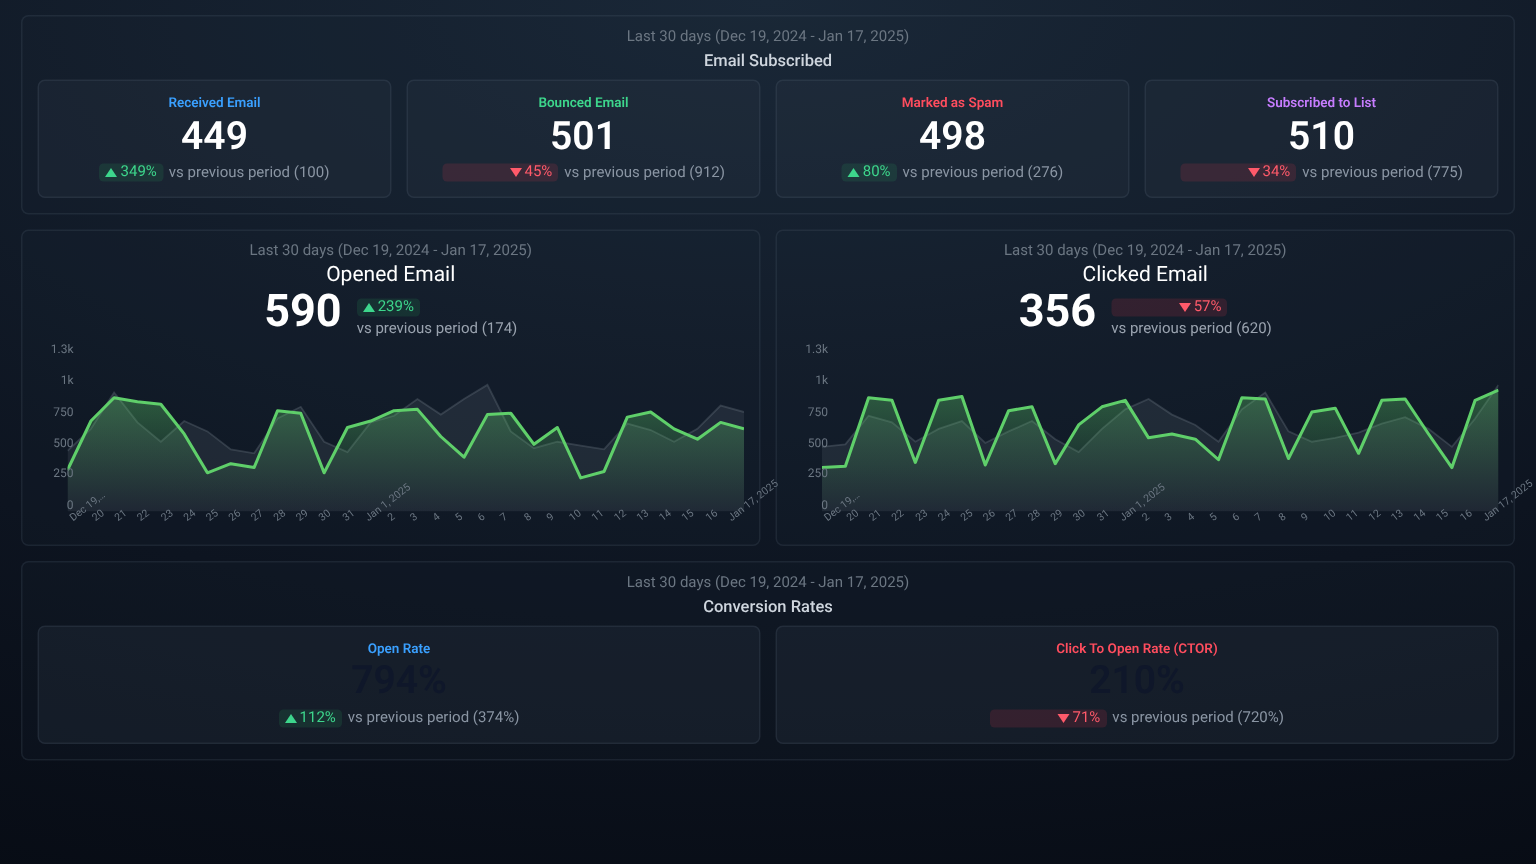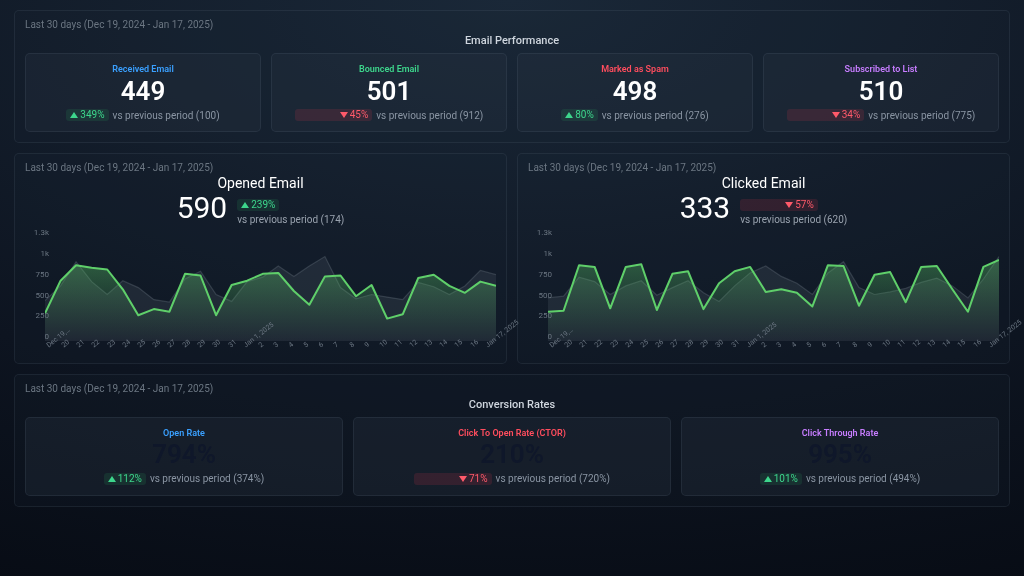--- a/index.html
+++ b/index.html
@@ -10,21 +10,21 @@
     color: #e5e7eb;
     padding: 10px 14px;
   }
   .section {
     border: 1px solid rgba(120,140,160,0.13);
     border-radius: 5px;
     padding: 8px 10px 10px 10px;
     margin-bottom: 10px;
     background: rgba(30,42,56,0.15);
   }
-  .range-label { font-size: 10px; color: #6b7682; margin-bottom: 4px; }
+  .range-label { font-size: 10px; color: #6b7682; margin-bottom: 4px; text-align: center; }
   .section-title { font-size: 11px; color: #cfd6de; text-align: center; margin-bottom: 6px; font-weight: 500; }
   .kpi-row { display: flex; gap: 10px; }
   .kpi-card {
     flex: 1;
     border: 1px solid rgba(120,140,160,0.13);
     border-radius: 5px;
     background: rgba(42,54,70,0.28);
     padding: 10px 8px 10px 8px;
     text-align: center;
   }
@@ -50,21 +50,21 @@
     flex: 1;
     border: 1px solid rgba(120,140,160,0.13);
     border-radius: 5px;
     background: rgba(30,42,56,0.15);
     padding: 8px 10px 4px 10px;
     position: relative;
   }
   .chart-card .range-label { margin-bottom: 2px; }
   .chart-title { font-size: 14px; font-weight: 400; color: #fff; text-align: center; }
   .chart-hero { display: flex; align-items: flex-start; justify-content: center; gap: 10px; margin: 2px 0 4px 0; }
-  .chart-hero .big { font-size: 30px; font-weight: 400; color: #fff; line-height: 1; }
+  .chart-hero .big { font-size: 30px; font-weight: 700; color: #fff; line-height: 1; }
   .hero-sub { text-align: left; }
   .hero-sub .delta { font-size: 10px; }
   .hero-sub .prev { font-size: 10px; color: #9aa3af; margin-top: 2px; }
   .plot-wrap { position: relative; height: 130px; margin-left: 20px; }
   .ylabels { position: absolute; left: -20px; top: 0; bottom: 18px; width: 24px; display: flex; flex-direction: column; justify-content: space-between; align-items: flex-end; }
   .ylabels span { font-size: 8px; color: #6b7682; line-height: 1; }
   svg.plot { width: 100%; height: 112px; display: block; }
   .xlabels { display: flex; justify-content: space-between; font-size: 7px; color: #6b7682; margin-top: 2px; }
   .xlabels span { transform: rotate(-38deg); transform-origin: top left; width: 12px; white-space: nowrap; }
 
@@ -78,21 +78,21 @@
     text-align: center;
   }
   .conv-label { font-size: 9px; font-weight: 600; margin-bottom: 3px; }
   .conv-value { font-size: 26px; font-weight: 600; color: #0f172a; line-height: 1.05; }
 </style>
 </head>
 <body>
 
 <div class="section">
   <div class="range-label">Last 30 days (Dec 19, 2024 - Jan 17, 2025)</div>
-  <div class="section-title">Email Performance</div>
+  <div class="section-title">Email Subscribed</div>
   <div class="kpi-row" id="kpi-row">
       <div class="kpi-card">
         <div class="kpi-label c-blue">Received Email</div>
         <div class="kpi-value">449</div>
         <div class="kpi-sub">
           <span class="delta up">349%</span>
           <span>vs previous period (100)</span>
         </div>
       </div>
       <div class="kpi-card">
@@ -182,21 +182,21 @@
           <span>15</span>
           <span>16</span>
           <span>Jan 17, 2025</span>
         </div>
       </div>
     </div>
     <div class="chart-card">
       <div class="range-label">Last 30 days (Dec 19, 2024 - Jan 17, 2025)</div>
       <div class="chart-title">Clicked Email</div>
       <div class="chart-hero">
-        <div class="big">333</div>
+        <div class="big">356</div>
         <div class="hero-sub"><span class="delta down">57%</span><div class="prev">vs previous period (620)</div></div>
       </div>
       <div class="plot-wrap">
         <div class="ylabels">
           <span>1.3k</span>
           <span>1k</span>
           <span>750</span>
           <span>500</span>
           <span>250</span>
           <span>0</span>
@@ -262,22 +262,14 @@
         </div>
       </div>
       <div class="conv-card">
         <div class="conv-label c-red">Click To Open Rate (CTOR)</div>
         <div class="conv-value">210%</div>
         <div class="kpi-sub">
           <span class="delta down">71%</span>
           <span>vs previous period (720%)</span>
         </div>
       </div>
-      <div class="conv-card">
-        <div class="conv-label c-pink">Click Through Rate</div>
-        <div class="conv-value">995%</div>
-        <div class="kpi-sub">
-          <span class="delta up">101%</span>
-          <span>vs previous period (494%)</span>
-        </div>
-      </div>
     </div>
 </div>
 
 </body></html>

